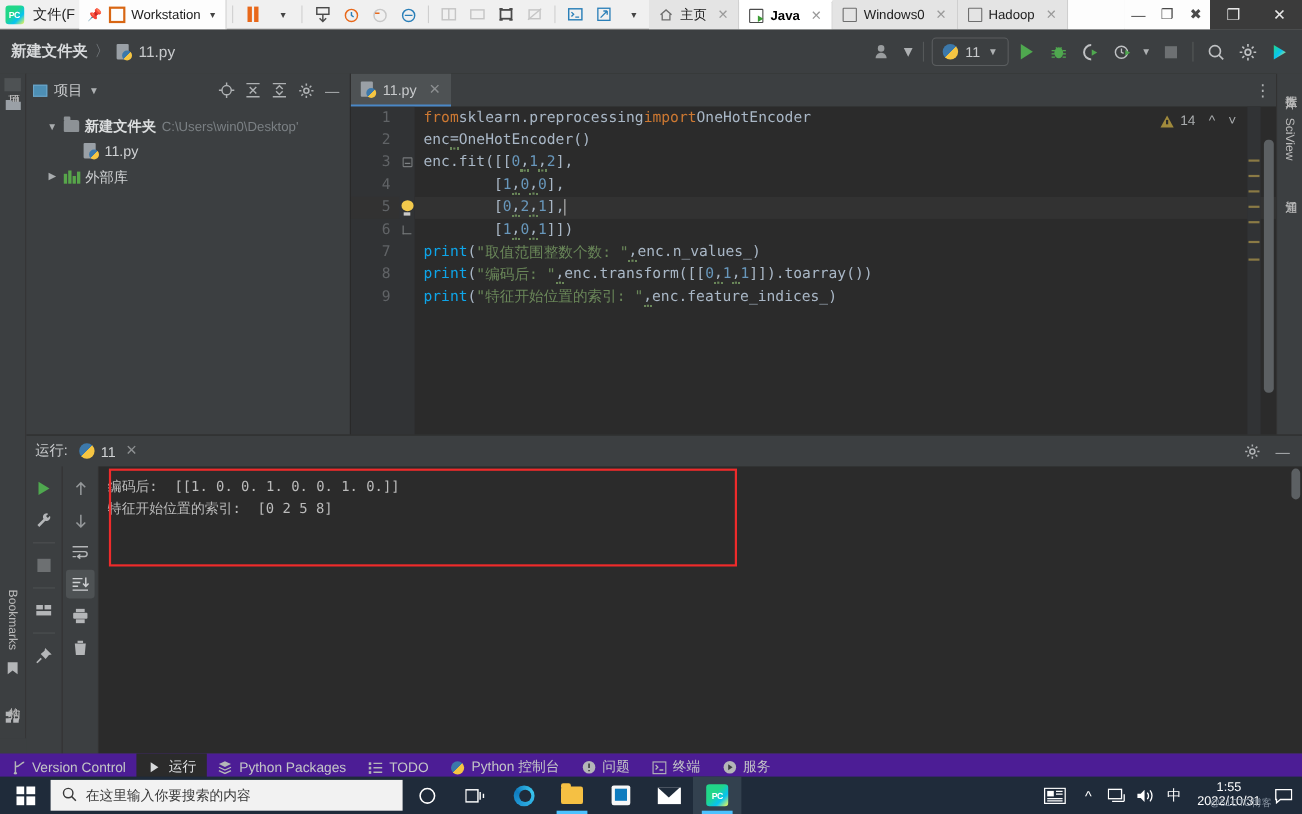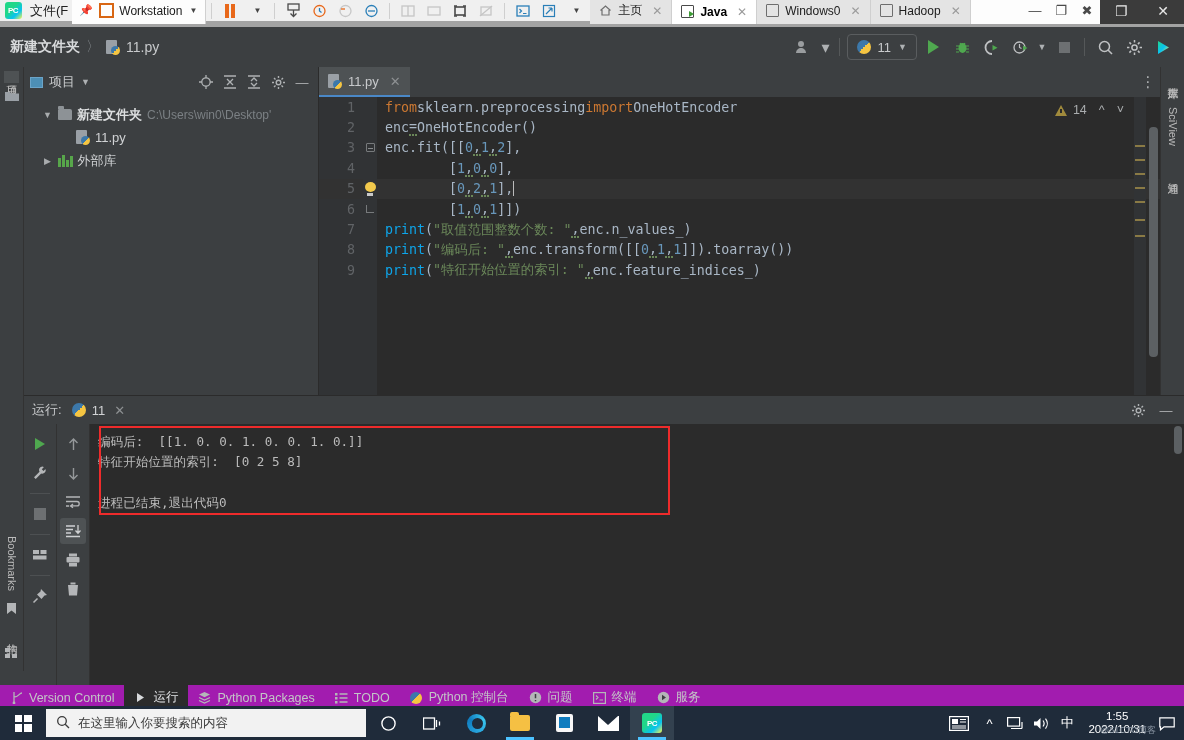--- a/index.html
+++ b/index.html
@@ -7,21 +7,21 @@
     width: 1184px; height: 740px;
     font-family: "Liberation Sans", "DejaVu Sans", sans-serif;
     background: #3c3f41; overflow: hidden;
   }
   body { position: relative; }
 
   
   #vm-titlebar {
     position: absolute; left:0; top:0; width:1184px; height:27px;
     background:#f0f0f0; display:flex; align-items:center;
-    border-bottom:6px solid #a3a3a3;
+    border-bottom:1px solid #a3a3a3;
   }
   .vm-appicon{ width:26px; height:27px; display:flex; align-items:center; justify-content:center;}
   .pc-logo{
     width:17px;height:17px;border-radius:3px;
     background:linear-gradient(135deg,#21d789 0%,#21d789 40%,#07c3f2 70%,#fcf84a 100%);
     position:relative; display:inline-block;
   }
   .pc-logo::after{
     content:"PC"; position:absolute; left:0; top:0; right:0; bottom:0;
     color:#fff; font-size:8px; font-weight:bold; display:flex;
@@ -166,21 +166,21 @@
   .rti{width:26px;height:26px;display:flex;align-items:center;justify-content:center;color:#a9acae;}
   .rti.sel{background:#4e5254;border-radius:3px;}
   .rsep{width:20px;height:1px;background:#4d5052;margin:4px 0;}
   #console{ flex:1 1 auto; background:#2b2b2b; position:relative; padding:8px 0 0 8px;
             font-family:"DejaVu Sans Mono","Liberation Mono",monospace; font-size:12.6px; color:#bbbbbb;}
   #console .cl{ height:20.5px; display:flex; align-items:center; white-space:pre;}
   #redbox{ position:absolute; left:99px; top:399px; width:571px; height:89px; border:2px solid #ee2b2b; pointer-events:none;}
   #console-scroll{position:absolute;right:2px;top:2px;width:8px;height:28px;background:#5c6063;border-radius:4px;}
 
   
-  #tooltabs{ position:absolute; left:0; right:0; top:658px; height:25px; background:#a21caf;
+  #tooltabs{ position:absolute; left:0; right:0; top:658px; height:25px; background:#4c1d95;
              display:flex; align-items:center; gap:0px; font-size:12.5px; color:#c3c5c7;}
   .ttab{ display:flex;align-items:center;gap:6px;height:25px;padding:0 10px;white-space:nowrap;}
   .ttab.active{ background:#2b2b2b; color:#e0e2e4;}
   .tt-ic{width:13px;height:13px;display:flex;align-items:center;justify-content:center;color:#b4b6b8;flex:0 0 auto;}
 
   
   #statusbar{ position:absolute; left:0; right:0; top:683px; height:24px; background:#3c3f41;
               display:flex; align-items:center; font-size:12.5px; color:#b9bbbd; border-top:1px solid #323232;}
   #sb-left{display:flex;align-items:center;gap:7px;padding-left:8px;overflow:hidden;white-space:nowrap;}
   #sb-right{margin-left:auto;display:flex;align-items:center;gap:17px;padding-right:10px;white-space:nowrap;}
@@ -708,21 +708,20 @@
               <rect x="5.5" y="1.5" width="5" height="2" fill="#b4b6b8"></rect>
             </svg>
         </div>
       </div>
 
       <div id="console">
         <div id="console-lines">
             <div class="cl">编码后:  [[1. 0. 0. 1. 0. 0. 1. 0.]]</div>
             <div class="cl">特征开始位置的索引:  [0 2 5 8]</div>
             <div class="cl"></div>
-            <div class="cl">进程已结束,退出代码0</div>
           </div>
         <div id="console-scroll"></div>
       </div>
     </div>
   </div>
 
   <div id="redbox"></div>
 
   <div id="tooltabs">
     <div class="ttab">

